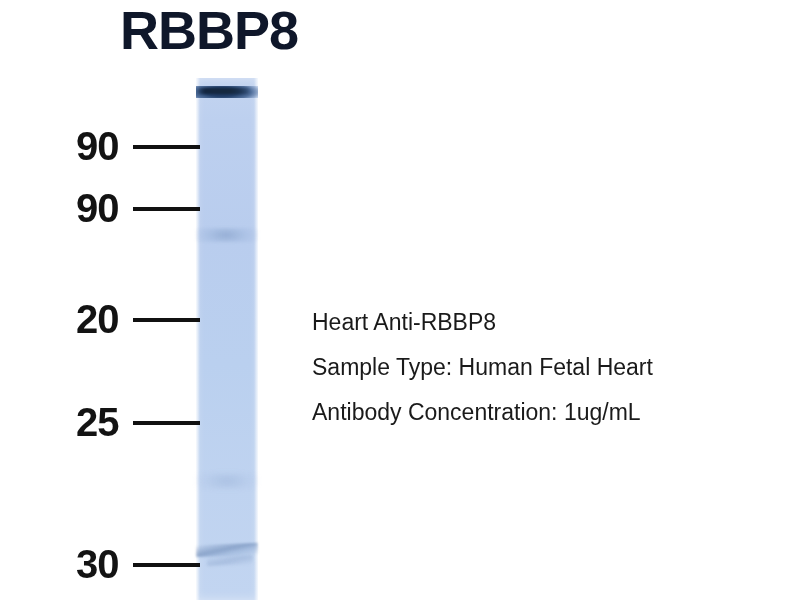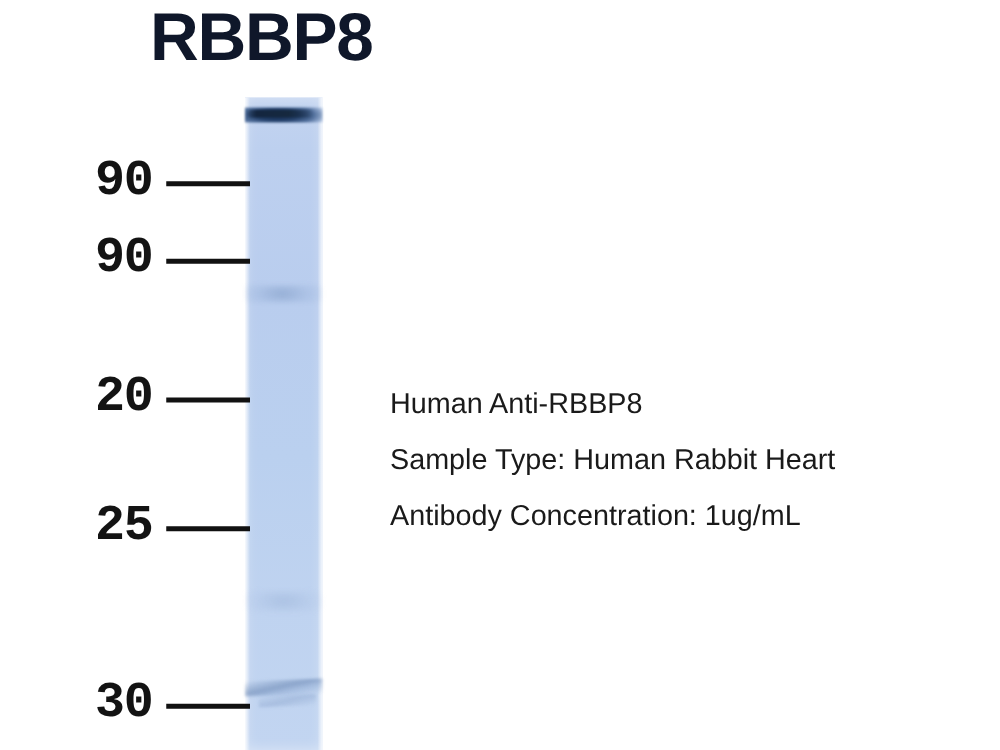--- a/index.html
+++ b/index.html
@@ -146,21 +146,21 @@
     width: 132px;
     height: 0;
     display: flex;
     align-items: center;
     justify-content: flex-end;
   }
   .mw-label {
     font-size: 40px;
     font-weight: bold;
     color: #131313;
-    font-family: Liberation Mono, monospace;
+    font-family: Liberation Sans, sans-serif;
     line-height: 1;
     letter-spacing: -1px;
     position: absolute;
     left: 6px;
     top: -21px;
     white-space: nowrap;
   }
   .mw-tick {
     position: absolute;
     left: 63px;
@@ -221,18 +221,18 @@
   <div class="mw-marker" style="top:423px">
     <span class="mw-label">25</span>
     <span class="mw-tick"></span>
   </div>
   <div class="mw-marker" style="top:565px">
     <span class="mw-label">30</span>
     <span class="mw-tick"></span>
   </div>
 
   <div id="annotations">
-    <div class="annot-line">Human Anti-RBBP8</div>
-    <div class="annot-line">Sample Type: Human Rabbit Heart</div>
+    <div class="annot-line">Heart Anti-RBBP8</div>
+    <div class="annot-line">Sample Type: Human Fetal Heart</div>
     <div class="annot-line">Antibody Concentration: 1ug/mL</div>
   </div>
 
 </div>
 
 </body></html>

